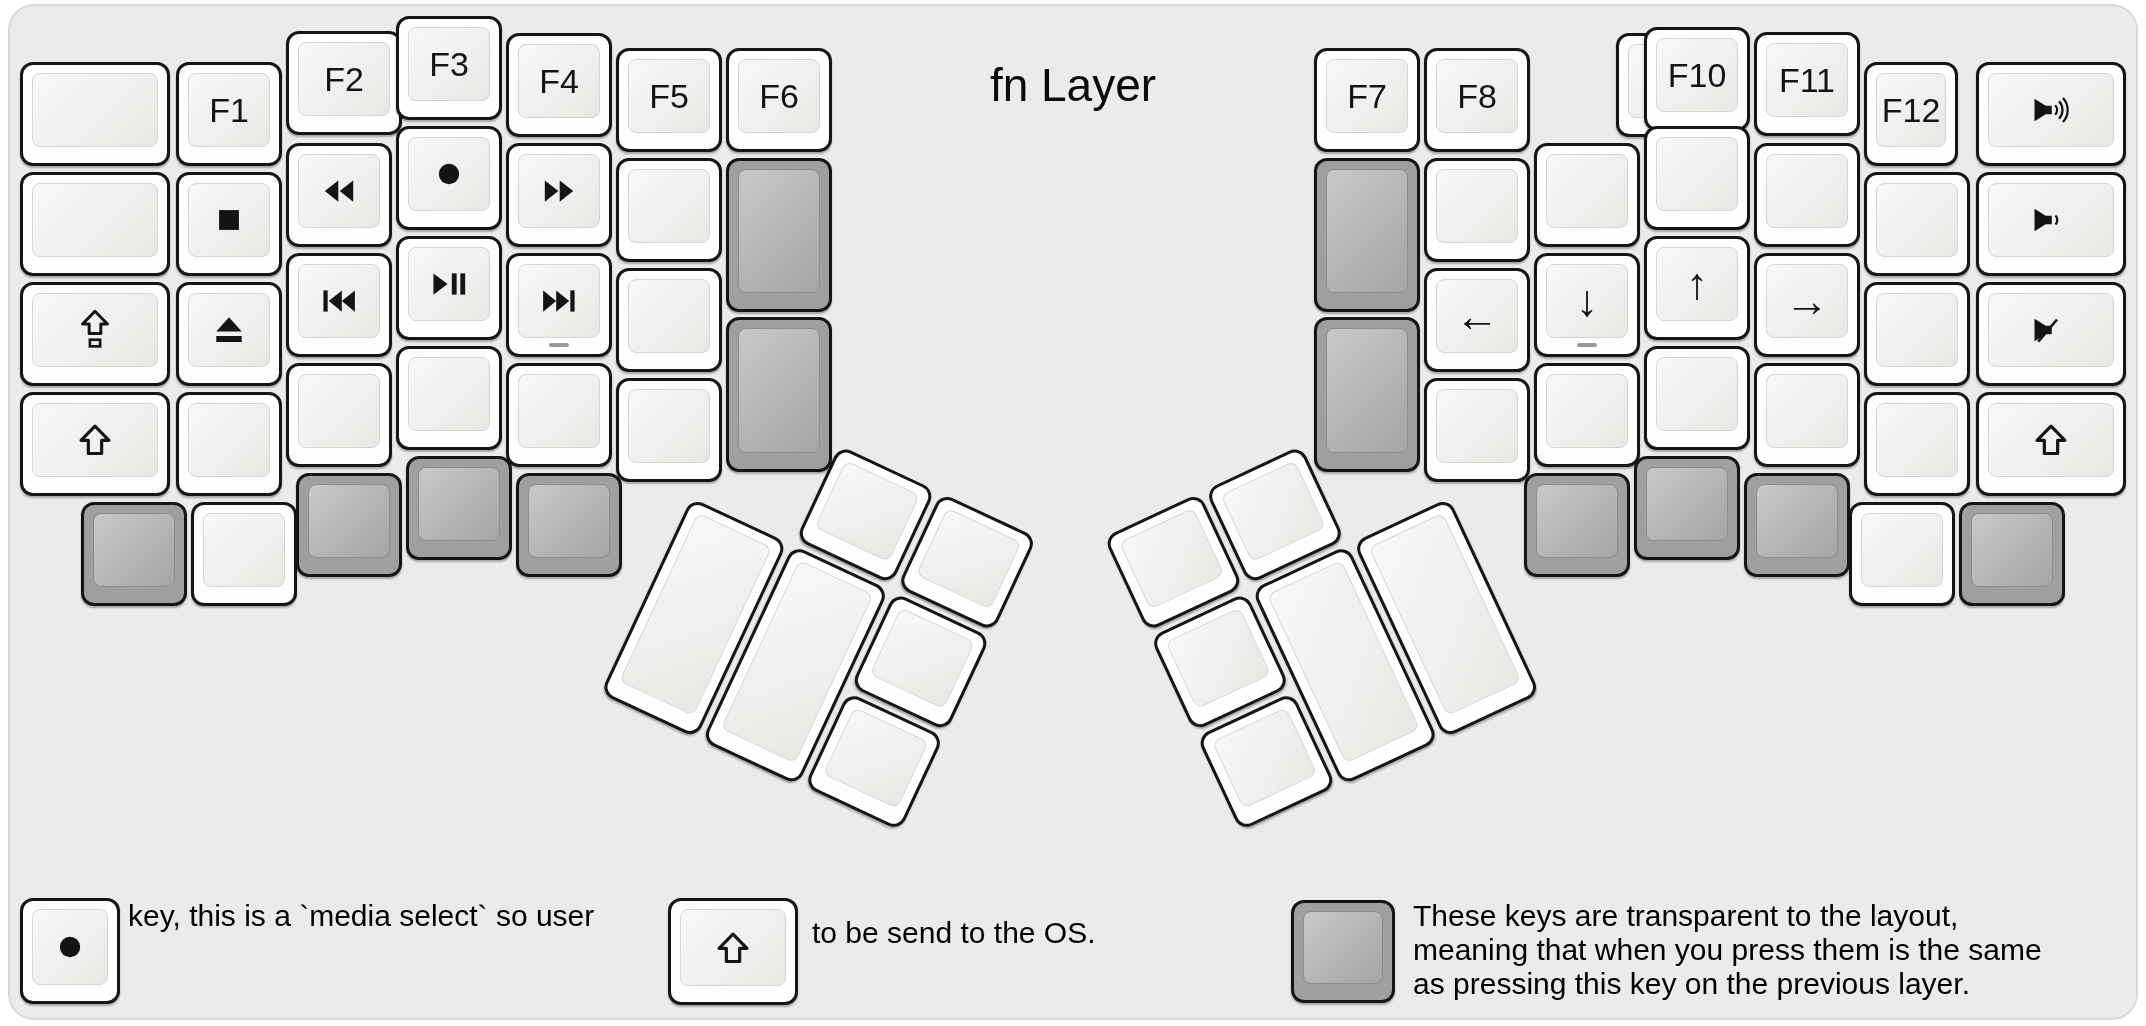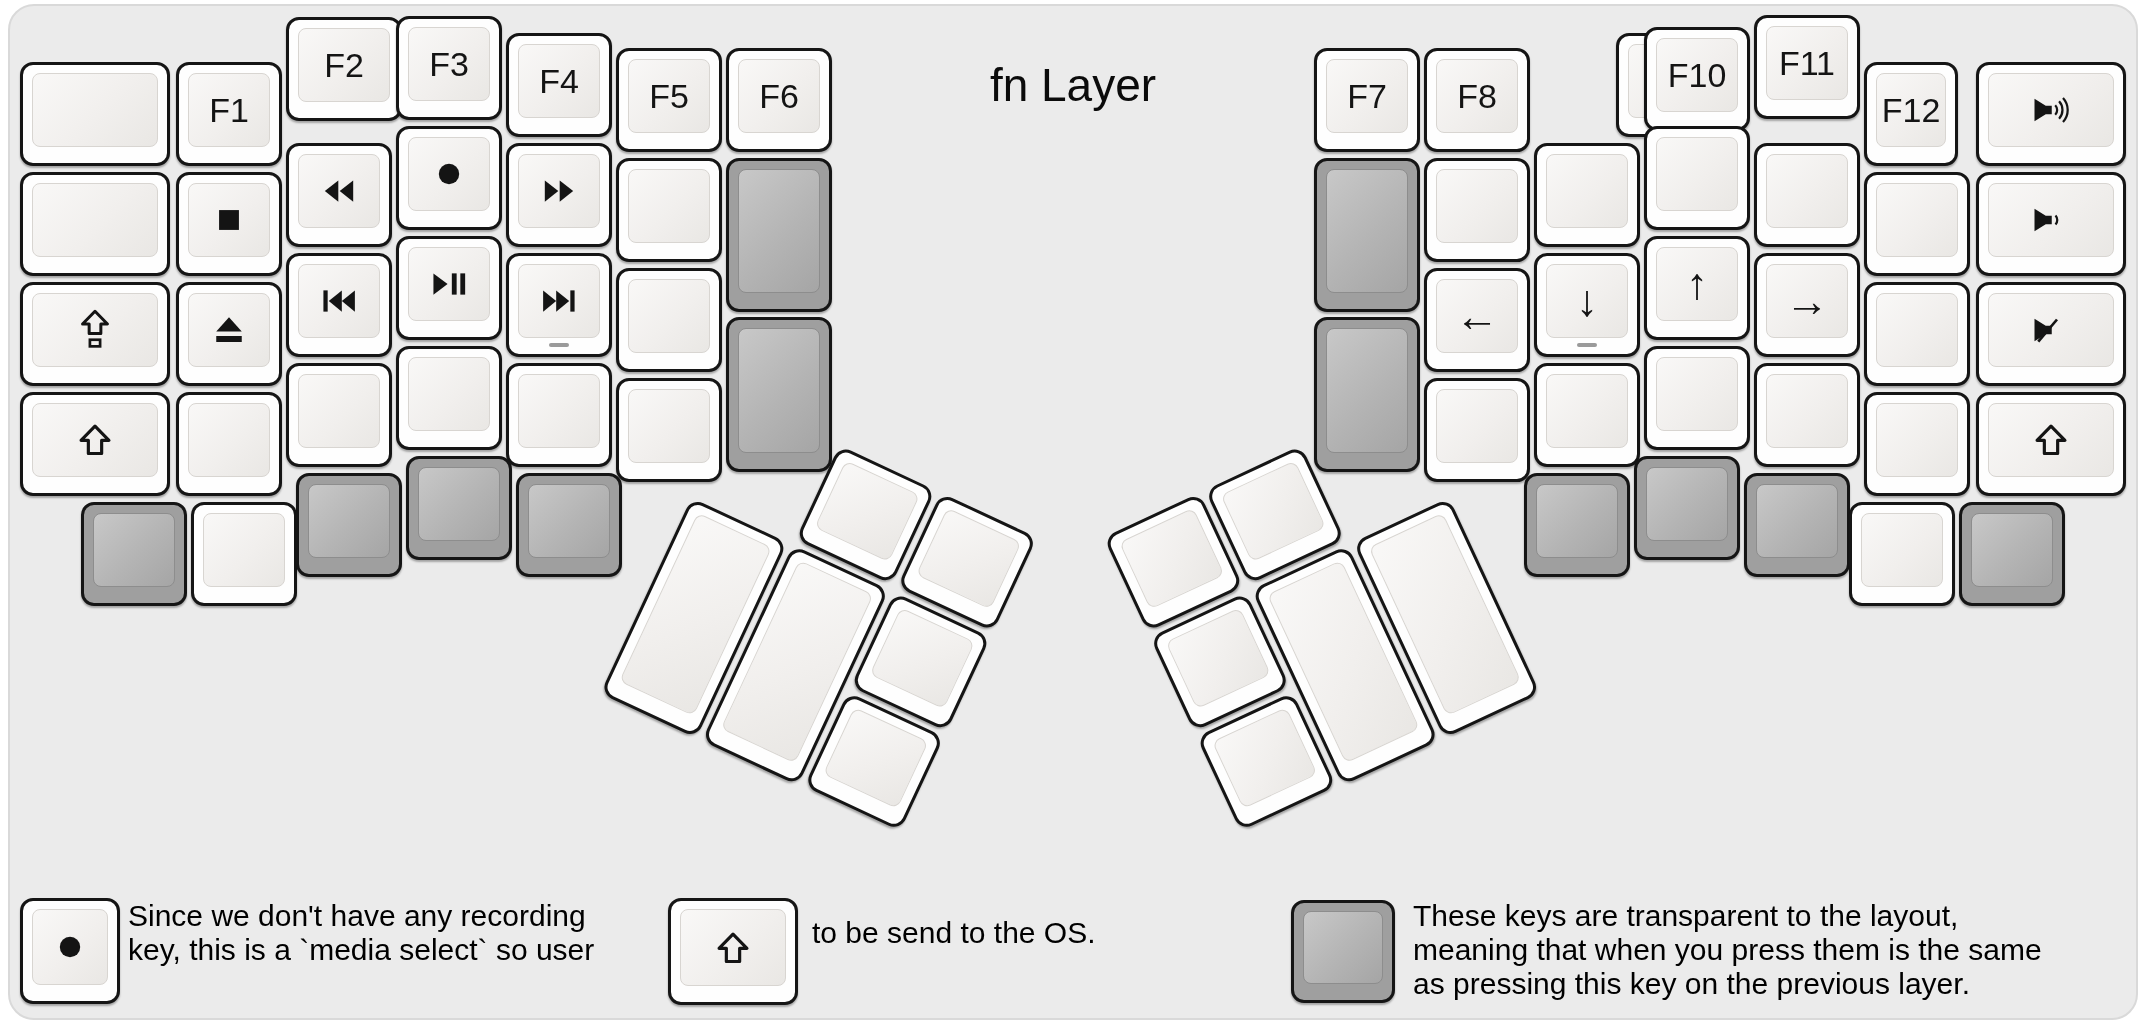--- a/index.html
+++ b/index.html
@@ -75,21 +75,21 @@
             <svg width="36" height="36" viewBox="0 0 24 24">
               <polygon points="12,3.5 20.5,13 3.5,13" fill="#141414"></polygon>
               <rect x="3.5" y="16" width="17" height="4" fill="#141414"></rect>
             </svg>
           </span>
         </div>
       </div>
       <div class="key" style="left: 176px; top: 392px; width: 106px; height: 104px;">
         <div class="surface"></div>
       </div>
-      <div class="key" style="left: 286px; top: 17px; width: 116px; height: 104px;">
+      <div class="key" style="left: 286px; top: 31px; width: 116px; height: 104px;">
         <div class="surface">
           <span class="klabel">F2</span>
         </div>
       </div>
       <div class="key" style="left: 286px; top: 143px; width: 106px; height: 104px;">
         <div class="surface">
           <span class="icon">
             <svg width="38" height="34" viewBox="0 0 24 24">
               <polygon points="11.5,4.5 11.5,19.5 2,12" fill="#141414"></polygon>
               <polygon points="22,4.5 22,19.5 12.5,12" fill="#141414"></polygon>
@@ -262,21 +262,21 @@
         <div class="surface"></div>
       </div>
       <div class="key" style="left: 1644px; top: 236px; width: 106px; height: 104px;">
         <div class="surface">
           <span class="klabel arrow">↑</span>
         </div>
       </div>
       <div class="key" style="left: 1644px; top: 346px; width: 106px; height: 104px;">
         <div class="surface"></div>
       </div>
-      <div class="key" style="left: 1754px; top: 15px; width: 106px; height: 104px; text-align: center;">
+      <div class="key" style="left: 1754px; top: 32px; width: 106px; height: 104px; text-align: center;">
         <div class="surface">
           <span class="klabel">F11</span>
         </div>
       </div>
       <div class="key" style="left: 1754px; top: 143px; width: 106px; height: 104px;">
         <div class="surface"></div>
       </div>
       <div class="key" style="left: 1754px; top: 253px; width: 106px; height: 104px;">
         <div class="surface">
           <span class="klabel arrow">→</span>
@@ -400,21 +400,20 @@
       <div class="key" style="left: 20px; top: 898px; width: 100px; height: 106px;">
         <div class="surface">
           <span class="icon">
             <svg width="34" height="34" viewBox="0 0 24 24">
               <circle cx="12" cy="12" r="7.2" fill="#141414"></circle>
             </svg>
           </span>
         </div>
       </div>
       <div class="ltext" style="left: 128px; top: 899px;">
-        <div>Since we don't have any recording</div>
         <div>key, this is a `media select` so user</div>
       </div>
       <div class="key" style="left: 668px; top: 898px; width: 130px; height: 107px;">
         <div class="surface">
           <span class="icon">
             <svg width="38" height="38" viewBox="0 0 24 24">
               <path d="M12 3.2 L20.8 12.2 H16.2 V20.5 H7.8 V12.2 H3.2 Z" fill="none" stroke="#141414" stroke-width="2" stroke-linejoin="round"></path>
             </svg>
           </span>
         </div>

